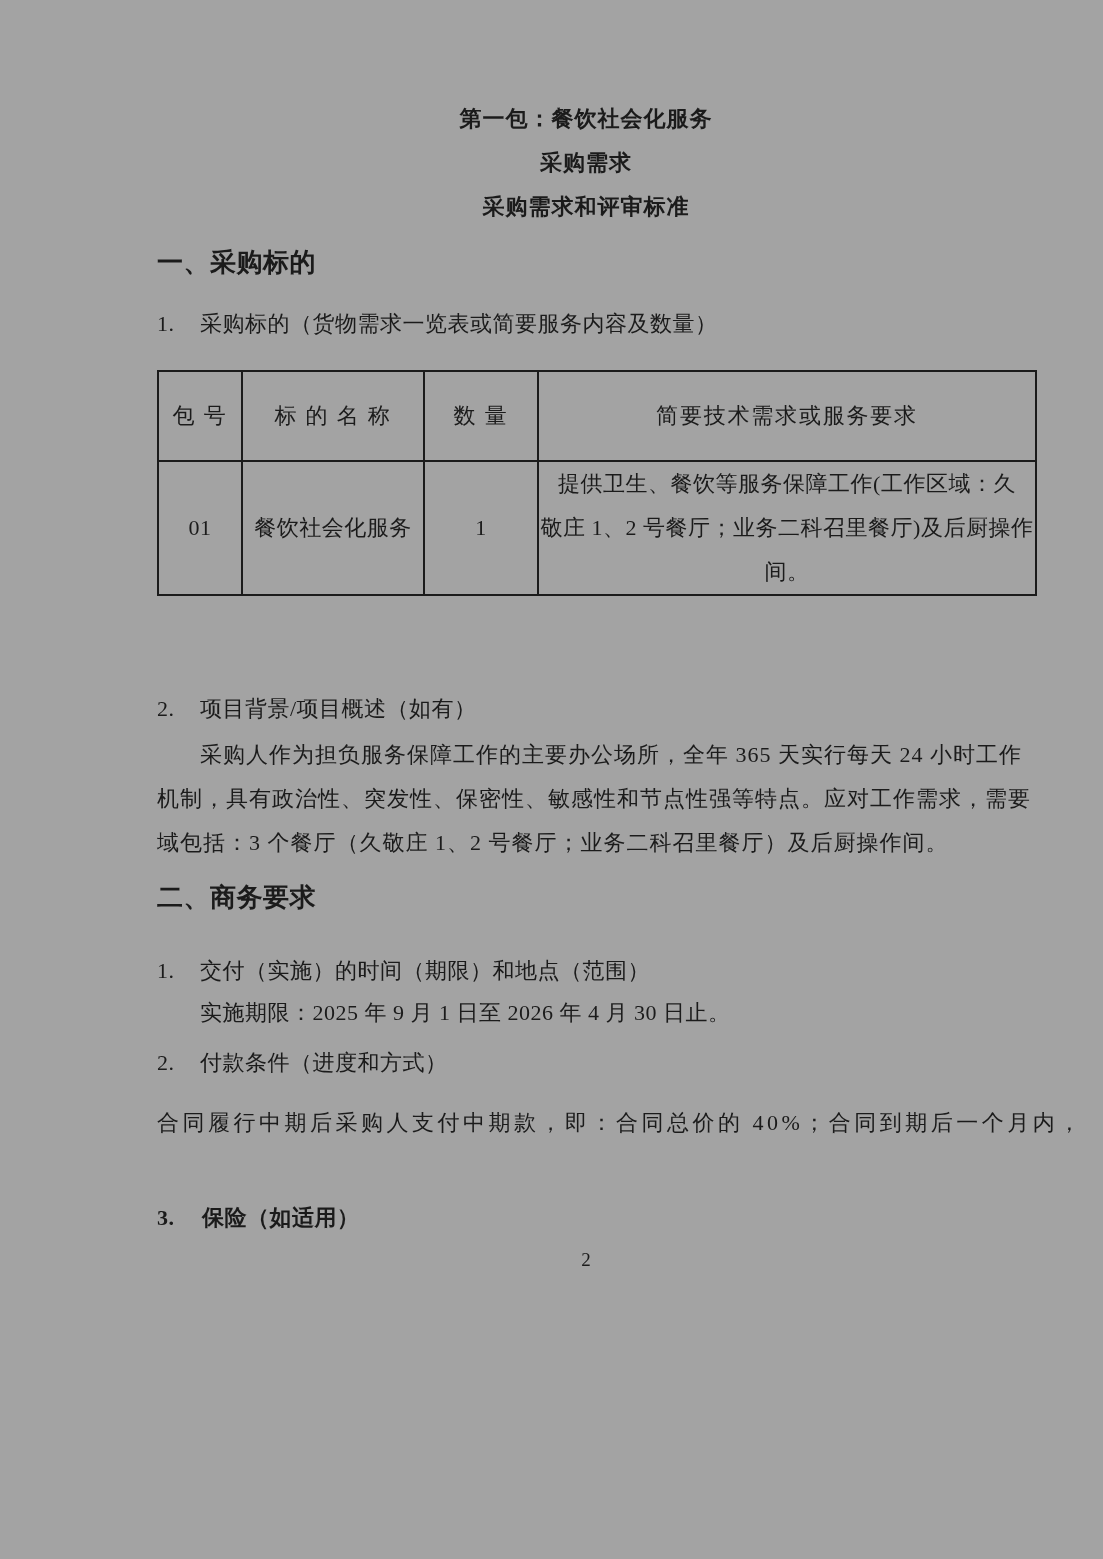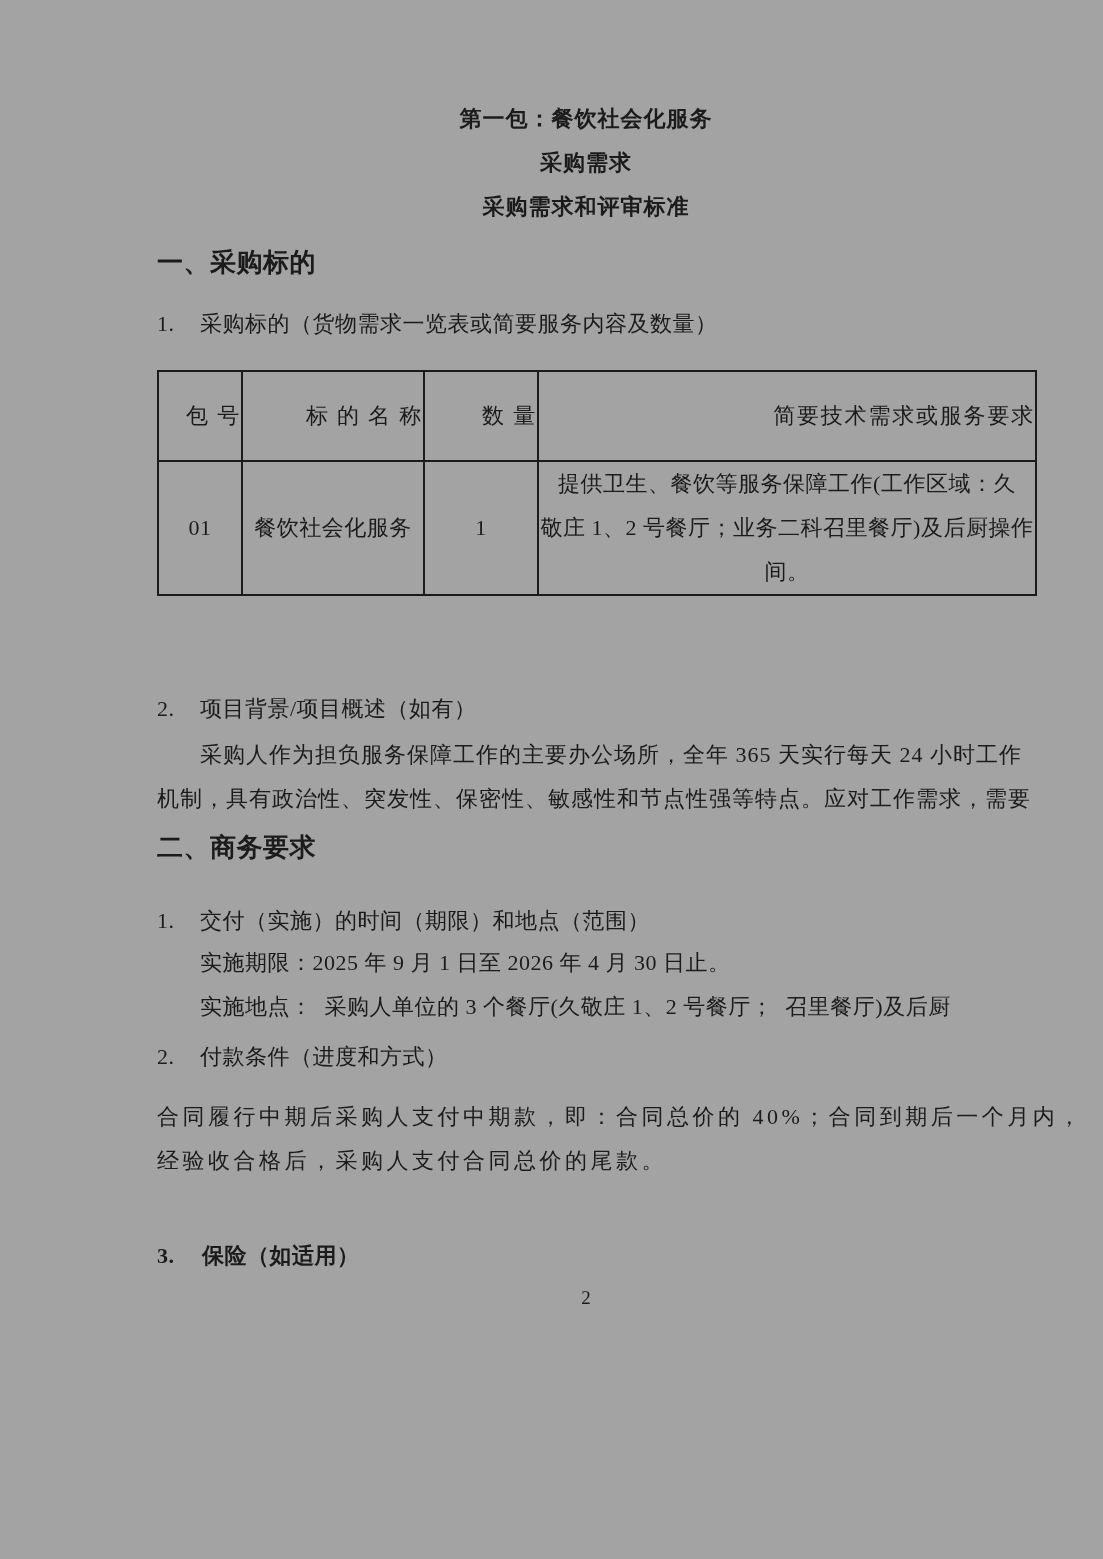--- a/index.html
+++ b/index.html
@@ -28,21 +28,21 @@
     letter-spacing: 1px;
     white-space: pre;
   }
   .sec-heading {
     font-size: 26px;
     font-weight: bold;
     line-height: 26px;
     white-space: pre;
   }
   .heading-1 { margin-top: 21px; }
-  .heading-2 { margin-top: 14px; }
+  .heading-2 { margin-top: 20px; }
 
   .num-item {
     display: flex;
     line-height: 26px;
     white-space: pre;
   }
   .num-item .num { width: 43px; flex: none; }
   .num-item.bold { font-weight: bold; }
   .item-1 { margin-top: 35px; }
   .item-bg { margin-top: 100px; }
@@ -63,21 +63,20 @@
     text-align: center;
     vertical-align: middle;
     padding: 0;
     font-size: 22px;
     overflow: hidden;
   }
   table.req-table th {
     height: 88px;
     letter-spacing: 1.8px;
     white-space: pre;
-    text-align: right;
   }
   table.req-table td { height: 130px; }
   .req-line {
     line-height: 44px;
     white-space: pre;
   }
 
   .para { margin-top: 11px; }
   .para .p-line {
     line-height: 44px;
@@ -155,42 +154,41 @@
     </table>
 
   <div class="num-item item-bg">
     <span class="num">2.</span>
     <span class="txt">项目背景/项目概述（如有）</span>
   </div>
 
   <div class="para">
     <div class="p-line indent-1">采购人作为担负服务保障工作的主要办公场所，全年 365 天实行每天 24 小时工作</div>
     <div class="p-line">机制，具有政治性、突发性、保密性、敏感性和节点性强等特点。应对工作需求，需要</div>
+    <div class="p-line">域包括：3 个餐厅（久敬庄 1、2 号餐厅；业务二科召里餐厅）及后厨操作间。</div>
   </div>
 
   <div class="sec-heading heading-2">二、商务要求</div>
 
   <div class="num-item item-deliver">
     <span class="num">1.</span>
     <span class="txt">交付（实施）的时间（期限）和地点（范围）</span>
   </div>
 
   <div class="deliver-lines">
     <div class="d-line d-indent">实施期限：2025 年 9 月 1 日至 2026 年 4 月 30 日止。</div>
-    <div class="d-line d-indent">实施地点：  采购人单位的 3 个餐厅(久敬庄 1、2 号餐厅；  召里餐厅)及后厨</div>
   </div>
 
   <div class="num-item item-pay">
     <span class="num">2.</span>
     <span class="txt">付款条件（进度和方式）</span>
   </div>
 
   <div class="pay-para">
     <div class="p-line">合同履行中期后采购人支付中期款，即：合同总价的 40%；合同到期后一个月内，</div>
-    <div class="p-line">经验收合格后，采购人支付合同总价的尾款。</div>
   </div>
 
   <div class="num-item bold item-insure">
     <span class="num">3.</span>
     <span class="txt">保险（如适用）</span>
   </div>
 
   <div class="page-number">2</div>
 
 </div>

